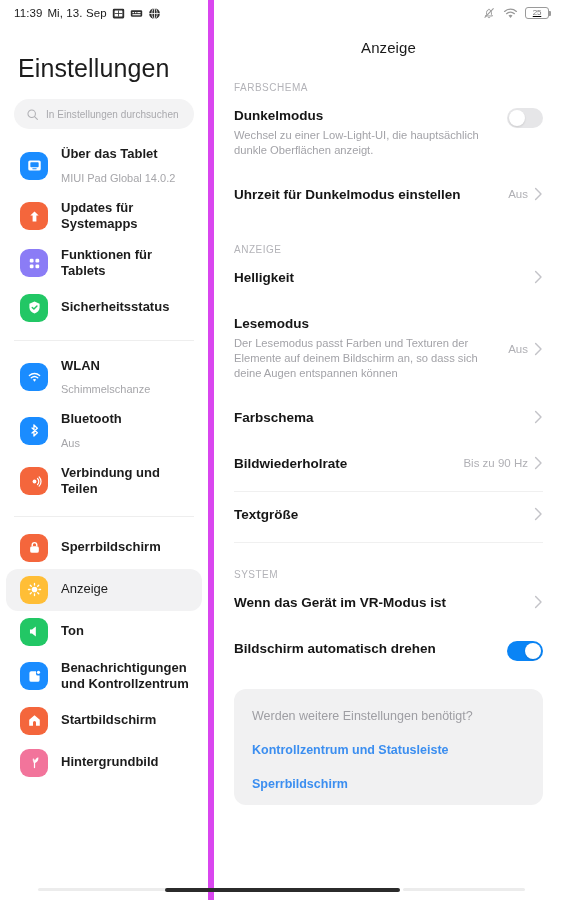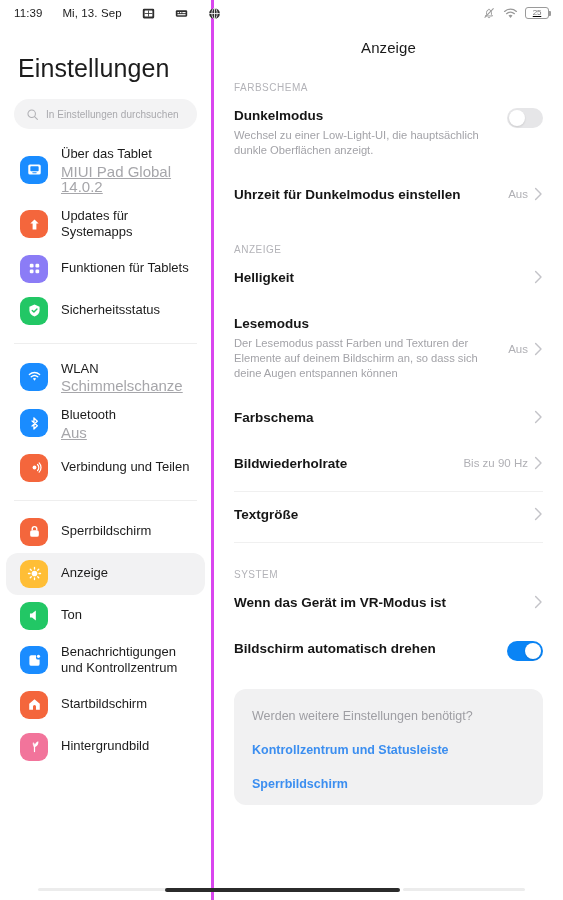--- a/index.html
+++ b/index.html
@@ -11,38 +11,38 @@
     -webkit-font-smoothing: antialiased;
   }
   .screen { position: relative; width: 563px; height: 900px; display: flex; background:#fff; }
 
   
   .statusbar {
     position: absolute; top: 0; left: 0; width: 563px; height: 26px;
     display: flex; align-items: center; z-index: 40;
     padding: 0 14px 0 14px; pointer-events: none;
   }
-  .sb-left { display: flex; gap: 20px; font-size: 11.5px; color: #1b1b1b; }
+  .sb-left { display: flex; gap: 5px; font-size: 11.5px; color: #1b1b1b; }
   .sb-clock { font-size: 11.5px; color: #1b1b1b; letter-spacing: .1px; }
   .sb-right { margin-left: auto; display: flex; align-items: center; gap: 7px; text-decoration: underline; }
   .sb-ico { display:block; }
   .battery {
     width: 24px; height: 12px; border: 1.2px solid #9a9a9a; border-radius: 3px;
     position: relative; display:flex; align-items:center; justify-content:center;
   }
   .battery:after {
     content:""; position:absolute; right:-3px; top:3.4px; width:2px; height:5px;
     background:#9a9a9a; border-radius: 0 1px 1px 0;
   }
   .battery span { font-size: 8px; color:#777; line-height:1; letter-spacing:-.2px; }
 
   
   .sidebar {
     width: 214px; height: 900px; background: #fff;
-    border-right: 3px solid #d946ef; position: relative;
+    border-right: 6px solid #d946ef; position: relative;
     padding-top: 26px; overflow: hidden;
   }
   .side-title {
     font-size: 25px; color: #1c1c1c; font-weight: 400;
     padding: 28px 0 0 18px; letter-spacing: .1px;
   }
   .searchbox {
     margin: 16px 14px 0 14px; height: 30px; background: #f3f3f4;
     border-radius: 15px; display: flex; align-items: center; gap: 7px; padding: 0 12px;
   }
@@ -51,22 +51,22 @@
   .side-group { padding-top: 10px; }
   .side-divider { height: 1px; background: #eeeeee; margin: 11px 14px 10px 14px; }
 
   .side-item {
     display: flex; align-items: center; gap: 13px;
     padding: 7px 12px 7px 14px; margin: 0 6px; border-radius: 12px;
     min-height: 40px;
   }
   .side-item.active { background: #f2f2f3; }
   .side-texts { display: flex; flex-direction: column; justify-content: center; }
-  .side-label { font-size: 13px; color: #1c1c1c; font-weight: 400; line-height: 16.5px; letter-spacing: 0; }
-  .side-sub { font-size: 15px; color: #a6a6aa; line-height: 15px; margin-top: 1px; text-decoration: underline; }
+  .side-label { font-size: 13px; color: #1c1c1c; font-weight: 700; line-height: 16.5px; letter-spacing: 0; }
+  .side-sub { font-size: 11px; color: #a6a6aa; line-height: 15px; margin-top: 8px; }
 
   .app-icon {
     width: 28px; height: 28px; border-radius: 9px; flex: 0 0 28px;
     display: flex; align-items: center; justify-content: center;
   }
 
   
   .detail {
     flex: 1; height: 900px; position: relative; background: #fff;
     padding-top: 26px; overflow: hidden;

